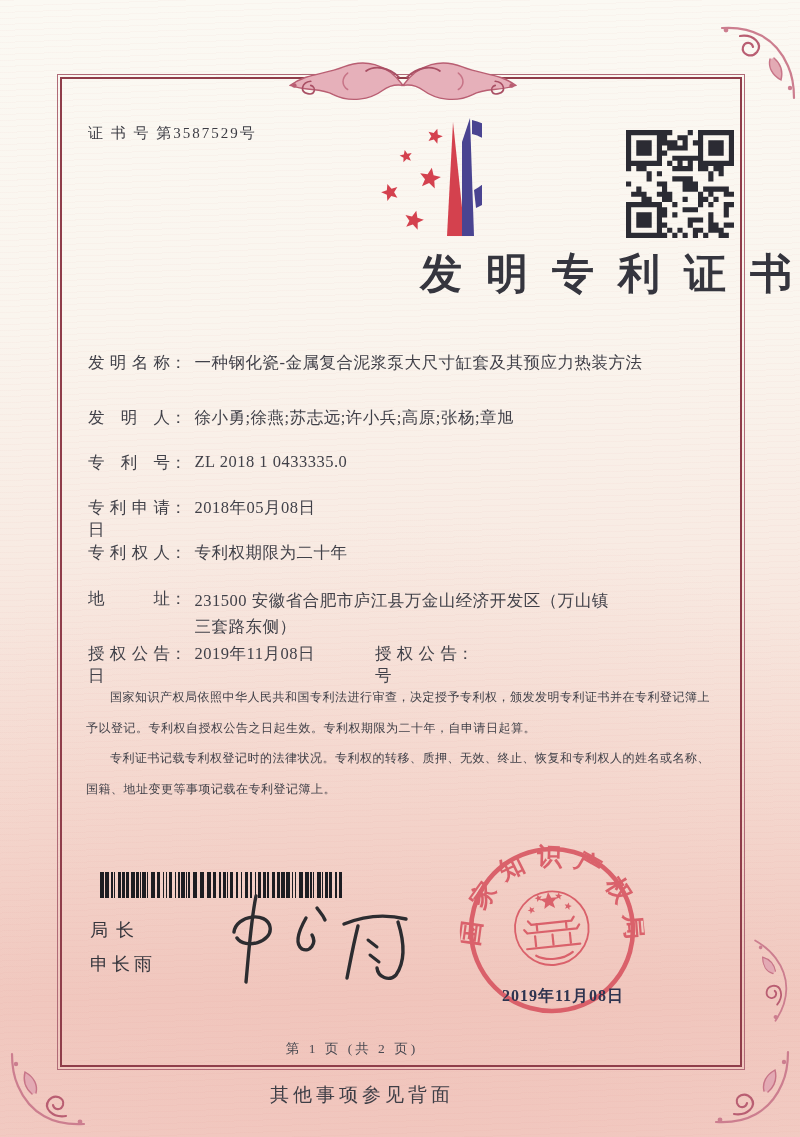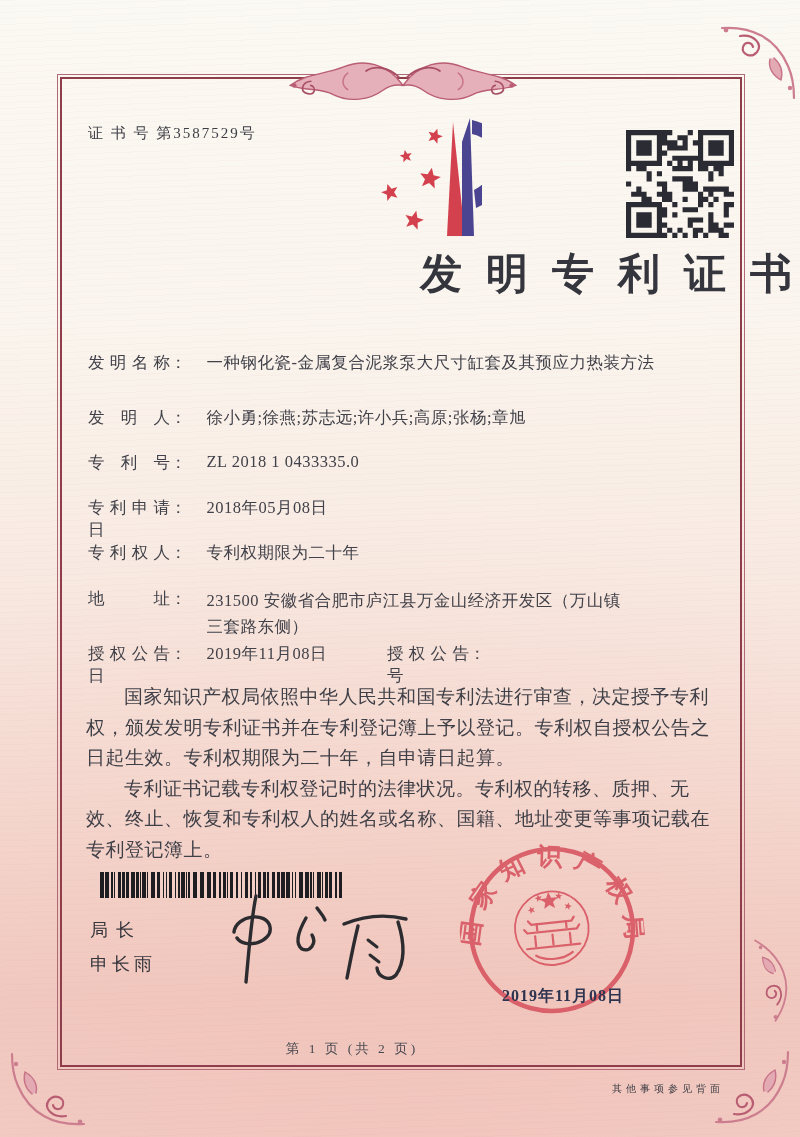--- a/index.html
+++ b/index.html
@@ -13,36 +13,36 @@
   .frame{position:absolute;left:57px;top:74px;width:686px;height:994px;
     border:1px solid #b06a77;pointer-events:none;}
   .frame::before{content:"";position:absolute;inset:2px;border:2px solid #8f3d4a;}
   .abs{position:absolute;}
   .certno{left:88px;top:124px;font-size:15px;letter-spacing:2px;color:#3c3c44;}
   .title{left:0;top:246px;width:800px;text-align:right;font-size:42px;font-weight:600;
     letter-spacing:24px;text-indent:24px;color:#35353e;padding-left:16px;}
   .frow{left:88px;width:640px;font-size:16.5px;color:#414149;display:flex;align-items:flex-start;}
   .flabel{display:inline-block;width:82px;text-align:justify;text-align-last:justify;flex:0 0 82px;}
   .fcolon{flex:0 0 auto;}
-  .fvalue{margin-left:20px;letter-spacing:.5px;}
+  .fvalue{margin-left:8px;letter-spacing:.5px;}
   .pre{white-space:pre-line;line-height:26px;}
   .grant-right{margin-left:60px;display:flex;justify-content:center;}
-  .paras{left:86px;top:682px;width:632px;font-size:19px;line-height:30.5px;
+  .paras{left:86px;top:682px;width:632px;font-size:12px;line-height:30.5px;
     color:#3f3f47;letter-spacing:.5px;}
   .paras p{margin:0;text-indent:2em;}
   .barcode{left:100px;top:872px;}
   .sig-title{left:90px;top:918px;font-size:18px;letter-spacing:8px;color:#35353c;}
   .sig-name{left:90px;top:952px;font-size:18px;letter-spacing:4px;color:#35353c;}
   .signature{left:218px;top:888px;}
   .seal{left:460px;top:838px;transform:rotate(-6deg);}
   .seal-date{left:488px;top:986px;width:150px;text-align:center;font-size:16px;
     font-weight:bold;color:#2e3450;letter-spacing:1px;}
   .pageinfo{left:0;top:1040px;width:704px;text-align:center;font-size:13.5px;
     letter-spacing:3px;color:#4a4a52;}
-  .backnote{left:0;top:1082px;width:724px;text-align:right;font-size:10px;
+  .backnote{left:0;top:1082px;width:724px;text-align:center;font-size:19px;
     letter-spacing:4px;color:#3e3e46;}
   .flr{position:absolute;pointer-events:none;}
   svg{display:block;}
 </style>
 </head>
 <body>
 
 <div class="stage">
 
   <svg width="0" height="0" style="position:absolute">

